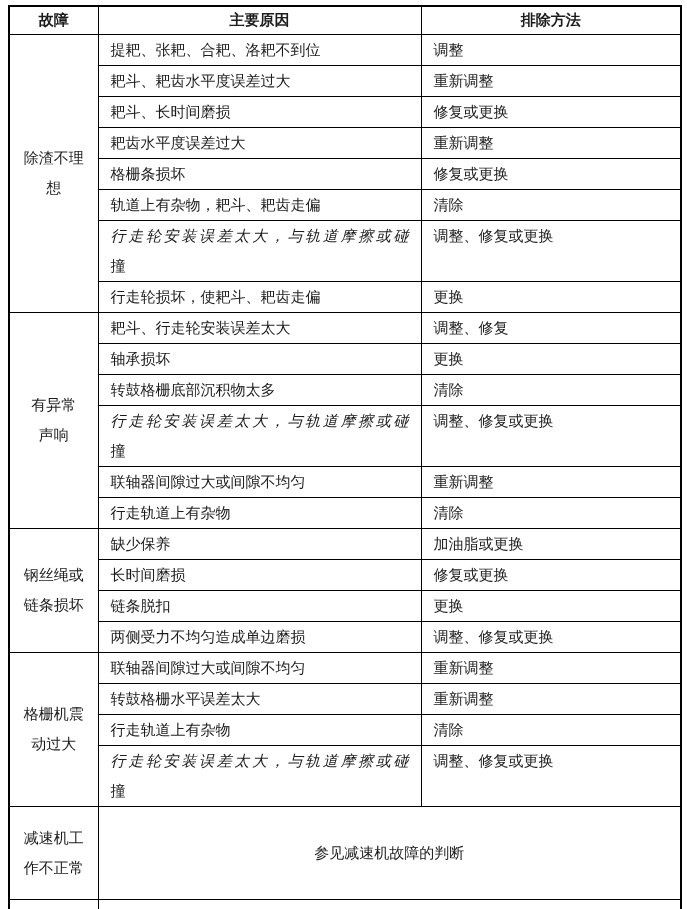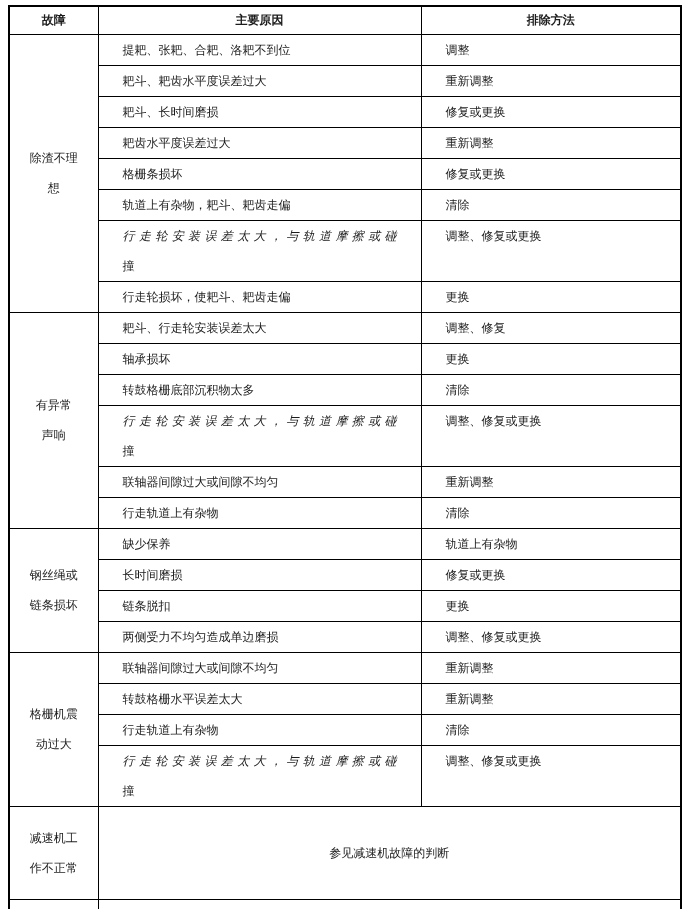--- a/index.html
+++ b/index.html
@@ -24,21 +24,21 @@
     border-collapse: collapse;
     table-layout: fixed;
     width: 672px;
     background: #ffffff;
   }
   col.c-fault  { width: 89px;  }
   col.c-cause  { width: 323px; }
   col.c-method { width: 260px; }
   th, td {
     border: 1px solid #000000;
-    font-size: 12px;
+    font-size: 15px;
     line-height: 30px;
     font-weight: normal;
     padding: 0;
     overflow: hidden;
   }
   table { border: 2px solid #000000; }
   thead tr { height: 28px; }
   tr.row-s    { height: 30px; }
   tr.row-tall { height: 60px; }
   tr.row-note { height: 56px; }
@@ -49,21 +49,21 @@
     line-height: 26px;
   }
   td.fault {
     text-align: center;
     vertical-align: middle;
     padding: 16px 4px;
   }
   td.cause, td.method {
     text-align: left;
     vertical-align: middle;
-    padding: 0 24px;
+    padding: 0 12px;
   }
   td.top { vertical-align: top; }
   td.note {
     text-align: center;
     vertical-align: middle;
     margin-top: 16px;
   }
   .fault-line { display: block; line-height: 30px; }
   .jline {
     display: block;
@@ -160,21 +160,21 @@
         <tr class="row-s">
           <td class="cause">行走轨道上有杂物</td>
           <td class="method">清除</td>
         </tr>
         <tr class="row-s">
           <td class="fault" rowspan="4">
             <div class="fault-line">钢丝绳或</div>
             <div class="fault-line">链条损坏</div>
           </td>
           <td class="cause">缺少保养</td>
-          <td class="method">轨道上有杂物</td>
+          <td class="method">加油脂或更换</td>
         </tr>
         <tr class="row-s">
           <td class="cause">长时间磨损</td>
           <td class="method">修复或更换</td>
         </tr>
         <tr class="row-s">
           <td class="cause">链条脱扣</td>
           <td class="method">更换</td>
         </tr>
         <tr class="row-s">

